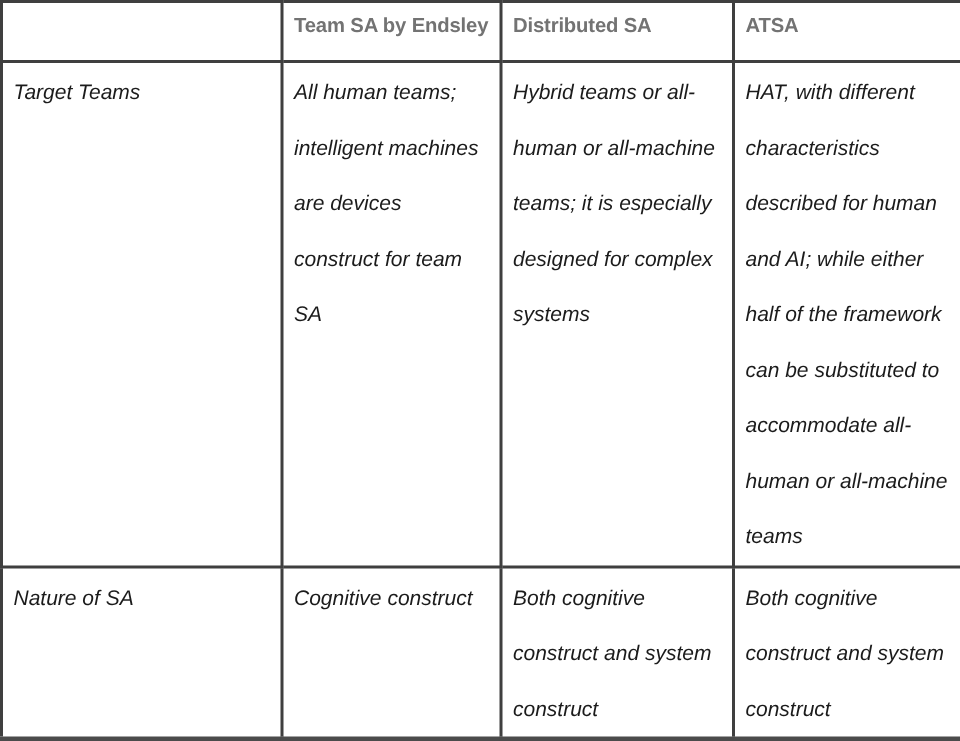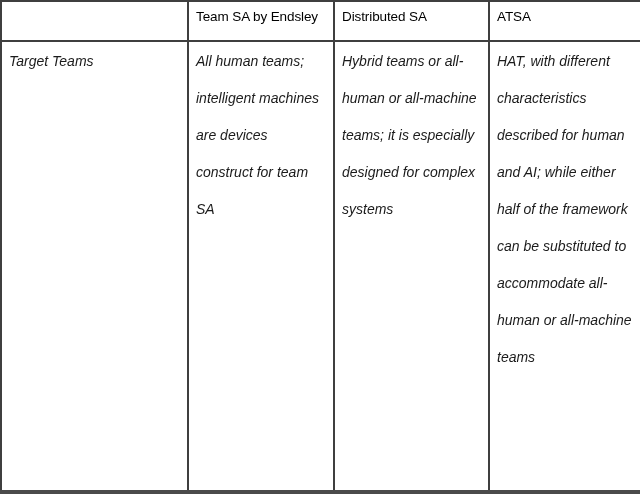--- a/index.html
+++ b/index.html
@@ -26,27 +26,27 @@
     border: 2px solid #3f3f3f;
     border-bottom: 4px solid #4b4b4b;
   }
   .sa-table th, .sa-table td {
     border: 2px solid #3f3f3f;
     vertical-align: top;
     text-align: left;
     background: #ffffff;
   }
   .sa-table th {
-    font-weight: normal;
+    font-weight: bold;
     font-size: 13.5px;
     letter-spacing: -0.1px;
     white-space: nowrap;
     line-height: 1.25;
     padding: 7px 4px 0 7px;
-    color: #000000;
+    color: #737373;
   }
   .sa-table td {
     font-weight: normal;
     line-height: 37px;
     padding: 1px 7px 0 7px;
     word-wrap: break-word;
     font-style: italic;
   }
   tr.header-row { height: 40px; }
   tr.body-row-1 { height: 337px; }
@@ -71,15 +71,21 @@
         <th>ATSA</th>
       </tr>
     </thead>
     <tbody>
       <tr class="body-row-1">
         <td>Target Teams</td>
         <td>All human teams; intelligent machines are devices construct for team SA</td>
         <td>Hybrid teams or all-human or all-machine teams; it is especially designed for complex systems</td>
         <td>HAT, with different characteristics described for human and AI; while either half of the framework can be substituted to accommodate all-human or all-machine teams</td>
       </tr>
+      <tr class="body-row-2">
+        <td>Nature of SA</td>
+        <td>Cognitive construct</td>
+        <td>Both cognitive construct and system construct</td>
+        <td>Both cognitive construct and system construct</td>
+      </tr>
     </tbody>
   </table>
 </div>
 
 </body></html>

